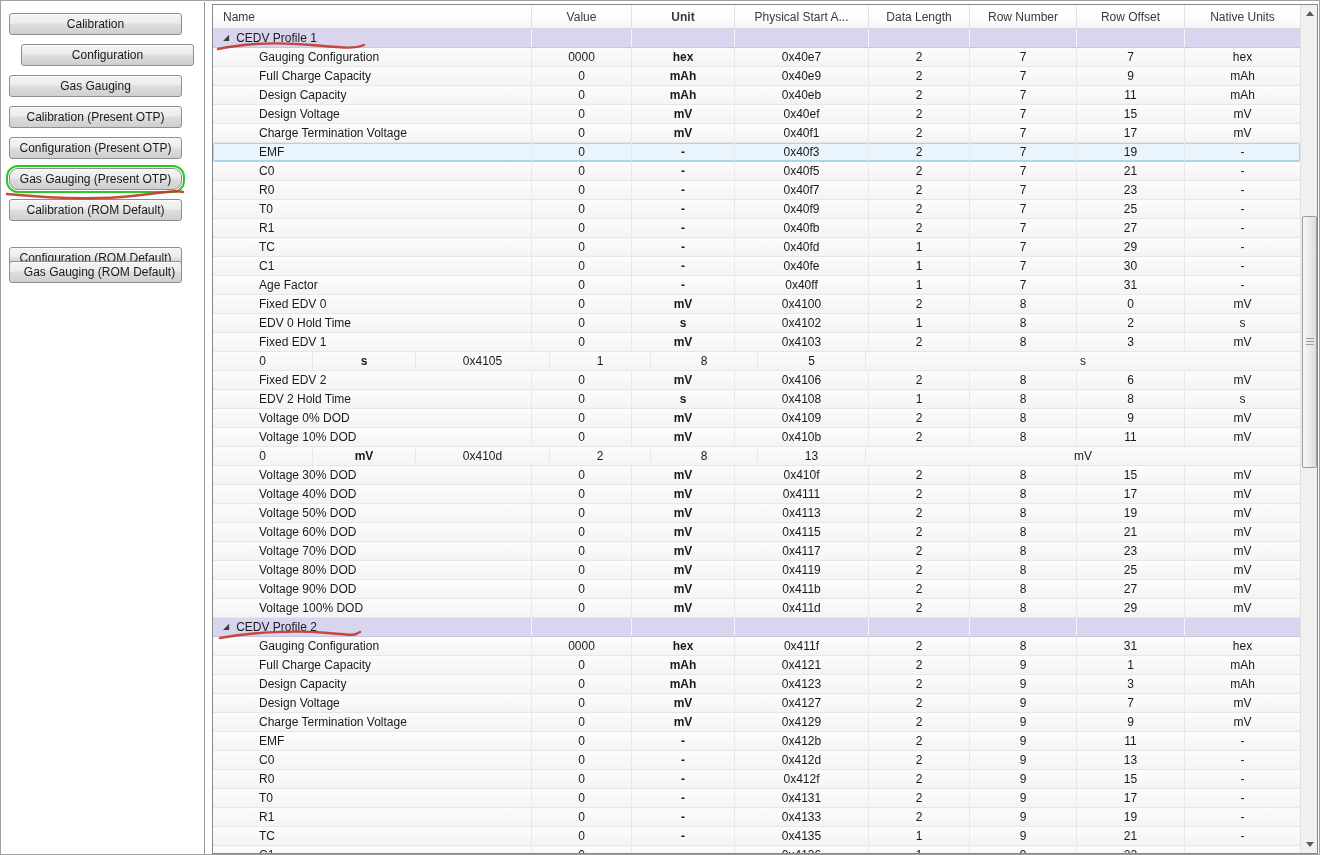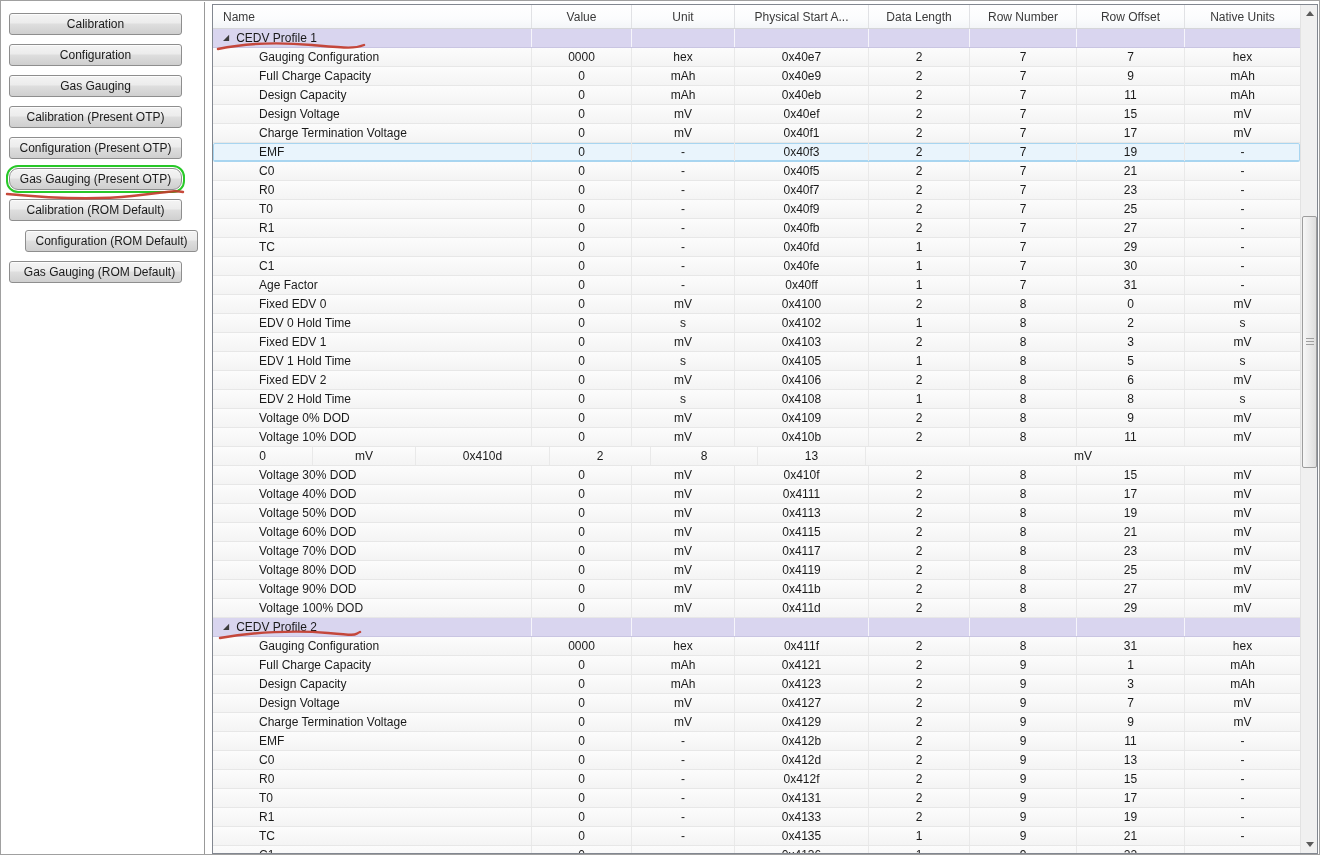--- a/index.html
+++ b/index.html
@@ -54,21 +54,21 @@
     display:flex;align-items:center;justify-content:center;
     font-size:12px;color:#1a1a1a;border-right:1px solid #e9e9e9;
     white-space:nowrap;overflow:hidden;
   }
   .tr.group .td{border-right:1px solid rgba(255,255,255,.75);}
   .td.c-name{justify-content:flex-start;padding-left:46px;}
   .tr.group .td.c-name{padding-left:10px;}
   .expander{font-size:8px;color:#3c3c3c;margin-right:7px;line-height:1;}
   .c-name{width:319px;}
   .c-value{width:100px;}
-  .c-unit{width:103px;}
+  .c-unit{width:103px;font-weight:bold;}
   .c-addr{width:134px;}
   .c-len{width:101px;}
   .c-row{width:107px;}
   .c-offset{width:108px;}
   .c-native{flex:1;border-right:none !important;}
   
   .vscroll{position:absolute;top:0;right:0;bottom:0;width:17px;background:#f0f0f0;border-left:1px solid #e2e2e2;}
   .sb-btn{position:absolute;left:0;width:17px;height:17px;display:flex;align-items:center;justify-content:center;background:#f0f0f0;cursor:pointer;}
   .sb-btn.up{top:0;}
   .sb-btn.down{bottom:0;}
@@ -83,27 +83,27 @@
   .grip{width:8px;height:8px;background:repeating-linear-gradient(180deg,#9f9f9f 0 1px,transparent 1px 3px);}
 </style>
 </head>
 <body>
 
 <div class="app">
 
   <div class="sidebar">
 
     <button class="btn" style="top: 11px;">Calibration</button>
-      <button class="btn" style="top: 42px;">Configuration</button>
+      <button class="btn" style="top: 42px; margin-left: 12px;">Configuration</button>
       <button class="btn" style="top: 73px;">Gas Gauging</button>
       <button class="btn" style="top: 104px;">Calibration (Present OTP)</button>
       <button class="btn" style="top: 135px;">Configuration (Present OTP)</button>
       <button class="btn highlighted" style="top: 166px;">Gas Gauging (Present OTP)</button>
       <button class="btn" style="top: 197px;">Calibration (ROM Default)</button>
-      <button class="btn" style="top: 228px; margin-left: 16px;">Configuration (ROM Default)</button>
+      <button class="btn" style="top: 245px;">Configuration (ROM Default)</button>
       <button class="btn" style="top: 259px; padding-left: 8px;">Gas Gauging (ROM Default)</button>
       <svg class="annot" style="left:2px;top:186px;" width="198" height="16" viewBox="0 0 198 16">
       <path d="M3,6 C 45,10 90,12 128,8 S 170,2 179,4"></path>
     </svg>
   </div>
 
   <div class="table-panel">
     <div class="thead">
         <div class="th c-name">Name</div>
         <div class="th c-value">Value</div>
@@ -314,23 +314,20 @@
           </div>
           <div class="td c-value">0</div>
           <div class="td c-unit">mV</div>
           <div class="td c-addr">0x4103</div>
           <div class="td c-len">2</div>
           <div class="td c-row">8</div>
           <div class="td c-offset">3</div>
           <div class="td c-native">mV</div>
         </div>
         <div class="tr item">
-          <div class="td c-name">
-            <span>EDV 1 Hold Time</span>
-          </div>
           <div class="td c-value">0</div>
           <div class="td c-unit">s</div>
           <div class="td c-addr">0x4105</div>
           <div class="td c-len">1</div>
           <div class="td c-row">8</div>
           <div class="td c-offset">5</div>
           <div class="td c-native">s</div>
         </div>
         <div class="tr item">
           <div class="td c-name">

